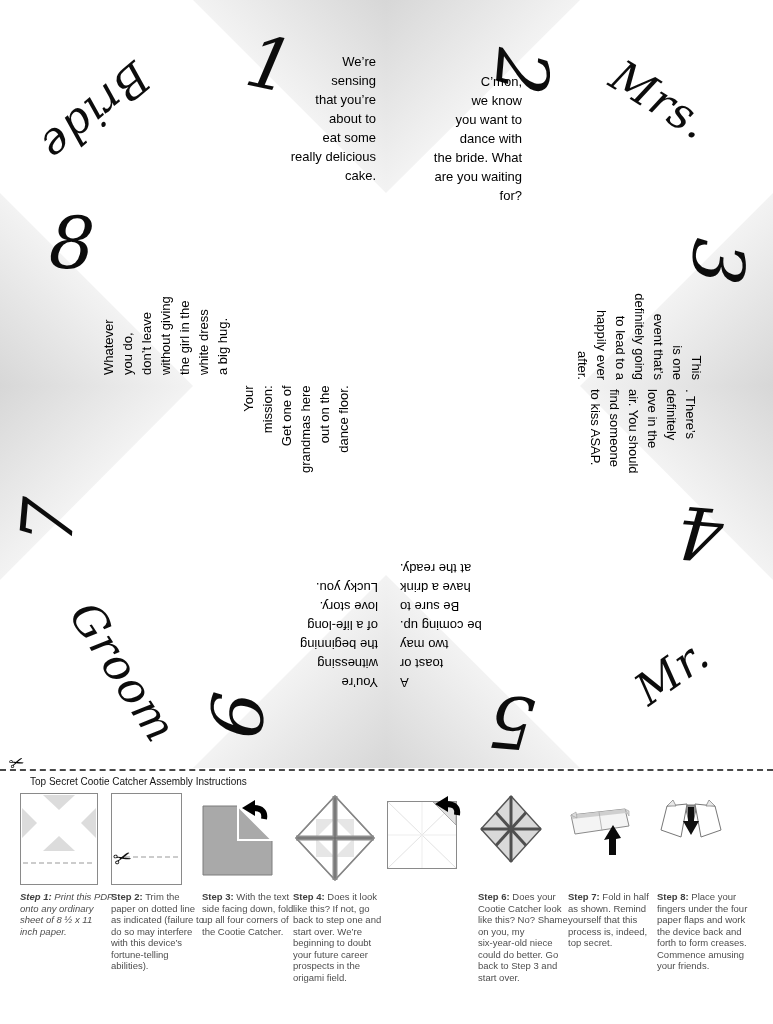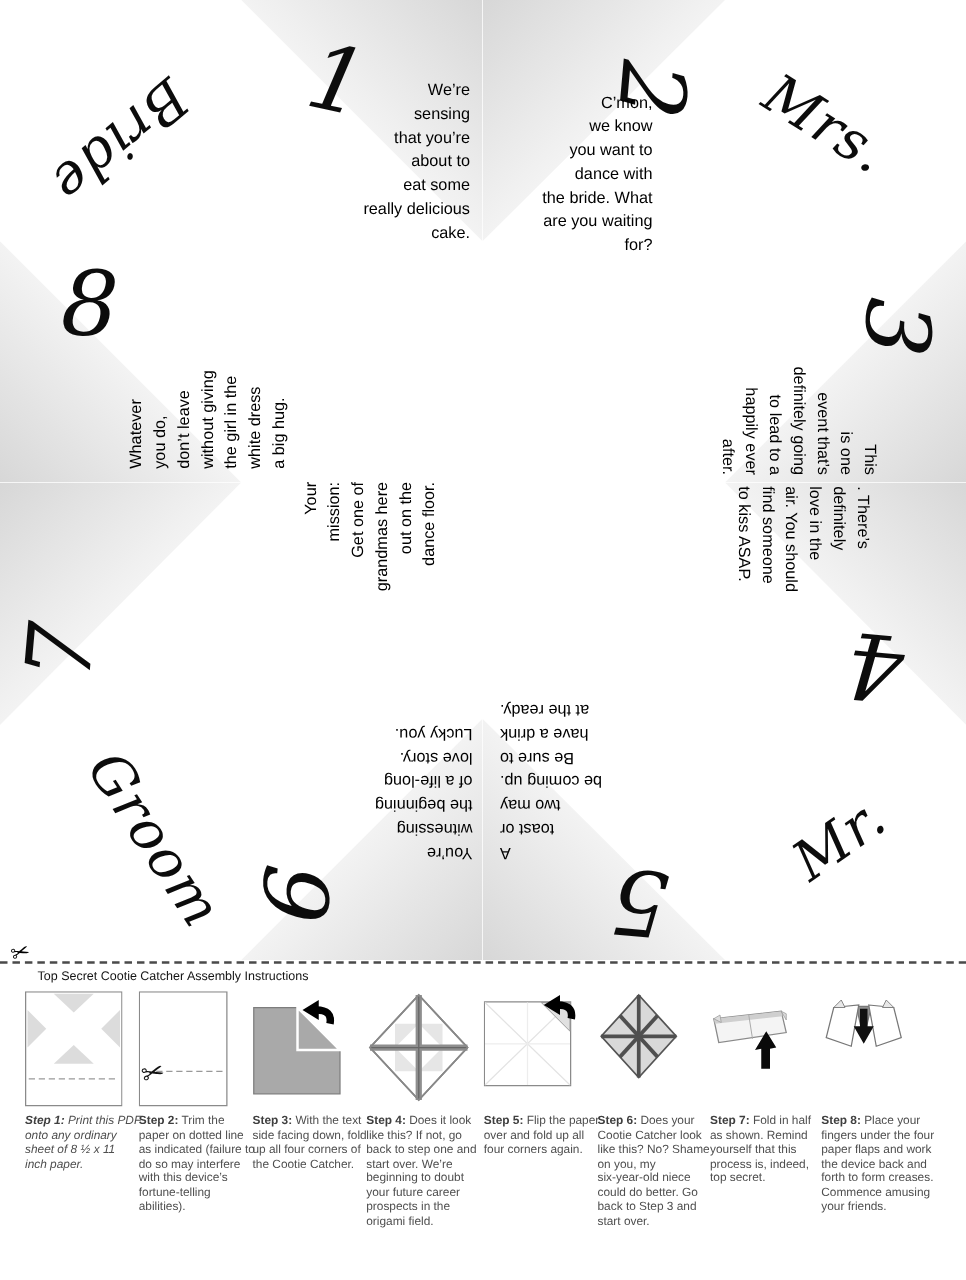--- a/index.html
+++ b/index.html
@@ -46,21 +46,21 @@
   
   .name{position:absolute;width:200px;height:60px;line-height:60px;text-align:center;
         font-family:"DejaVu Serif",serif;font-style:italic;font-size:44px;
         letter-spacing:1px;color:#0c0c0c;}
   .nm-bride{left:-5px;top:82px;transform:rotate(140deg);}
   .nm-mrs{left:560px;top:70px;transform:rotate(32deg);}
   .nm-groom{left:23px;top:642px;transform:rotate(57deg);}
   .nm-mr{left:572px;top:642px;transform:rotate(-35deg);}
   
   .fortune{position:absolute;font-size:13px;line-height:19px;white-space:pre-line;color:#000;}
-  .f1{left:264px;top:62px;width:112px;text-align:right;}
+  .f1{left:264px;top:52px;width:112px;text-align:right;}
   .f2{left:410px;top:72px;width:112px;text-align:right;}
   .f3{left:577px;top:251px;width:122px;height:136px;text-align:right;transform:rotate(90deg);}
   .f4{left:580px;top:384px;width:115px;height:125px;text-align:left;transform:rotate(90deg);}
   .f5{left:400px;top:556px;width:112px;height:136px;text-align:right;transform:rotate(180deg);}
   .f6{left:286px;top:580px;width:92px;height:112px;text-align:left;transform:rotate(180deg);}
   .f7{left:246px;top:378px;width:117px;height:132px;text-align:right;transform:rotate(-90deg);}
   .f8{left:116px;top:261px;width:97px;height:131px;text-align:left;transform:rotate(-90deg);}
   
   .cutline{position:absolute;left:0;top:769px;width:773px;border-top:2px dashed #4a4a4a;}
   .scissors{position:absolute;left:9px;top:752px;font-size:18px;color:#000;
@@ -229,23 +229,20 @@
     <svg width="78" height="78" viewBox="0 0 78 78">
       <rect x="0.5" y="8.5" width="69" height="67" fill="#fff" stroke="#8a8a8a"></rect>
       <line x1="1" y1="9" x2="69" y2="75" stroke="#e3e3e3"></line>
       <line x1="69" y1="9" x2="1" y2="75" stroke="#e3e3e3"></line>
       <line x1="35" y1="9" x2="35" y2="75" stroke="#ededed"></line>
       <line x1="1" y1="42" x2="69" y2="42" stroke="#ededed"></line>
       <polygon points="46,9 69,9 69,32" fill="#e0e0e0" stroke="#9a9a9a" stroke-width="0.8"></polygon>
       <path d="M70,22 q2,-11 -11,-11" fill="none" stroke="#000" stroke-width="6"></path>
       <polygon points="61,3 48,11 61,19" fill="#000"></polygon>
     </svg>
-    <div class="cap"><b>Step 5:</b><span> Flip the paper
-over and fold up all
-four corners again.</span></div>
   </div>
 
   <div class="step s6">
     <svg width="66" height="72" viewBox="0 0 66 72">
       <polygon points="33,3 63,36 33,69 3,36" fill="#d9d9d9" stroke="#555" stroke-width="1.4"></polygon>
       <line x1="33" y1="3" x2="33" y2="69" stroke="#4f4f4f" stroke-width="3"></line>
       <line x1="3" y1="36" x2="63" y2="36" stroke="#4f4f4f" stroke-width="3"></line>
       <line x1="18" y1="19.5" x2="48" y2="52.5" stroke="#4f4f4f" stroke-width="3"></line>
       <line x1="48" y1="19.5" x2="18" y2="52.5" stroke="#4f4f4f" stroke-width="3"></line>
     </svg>

